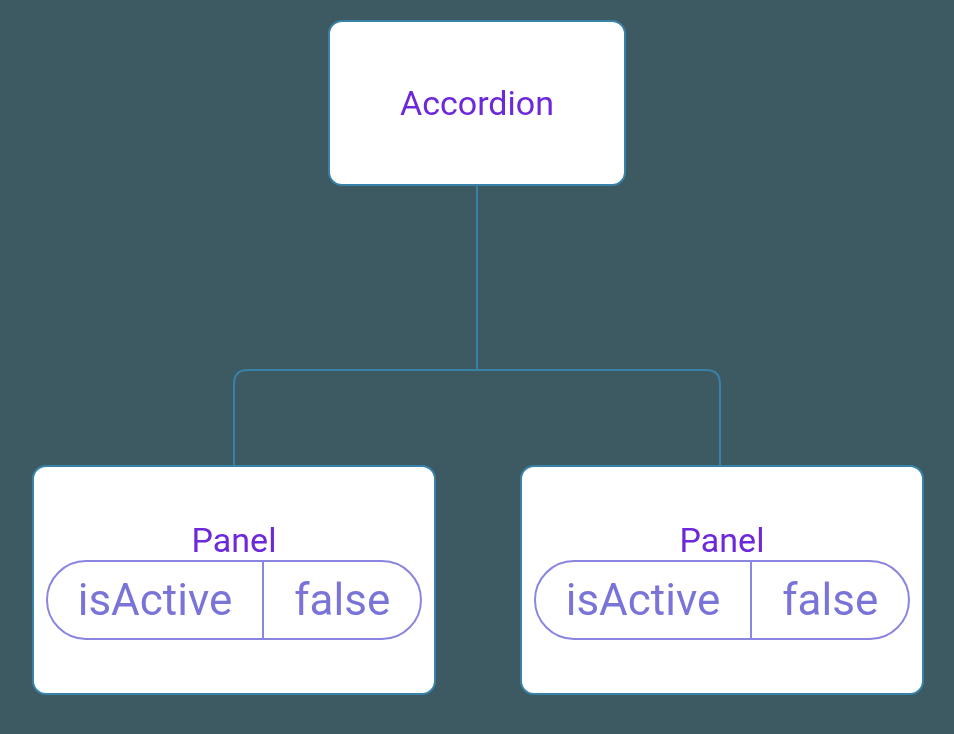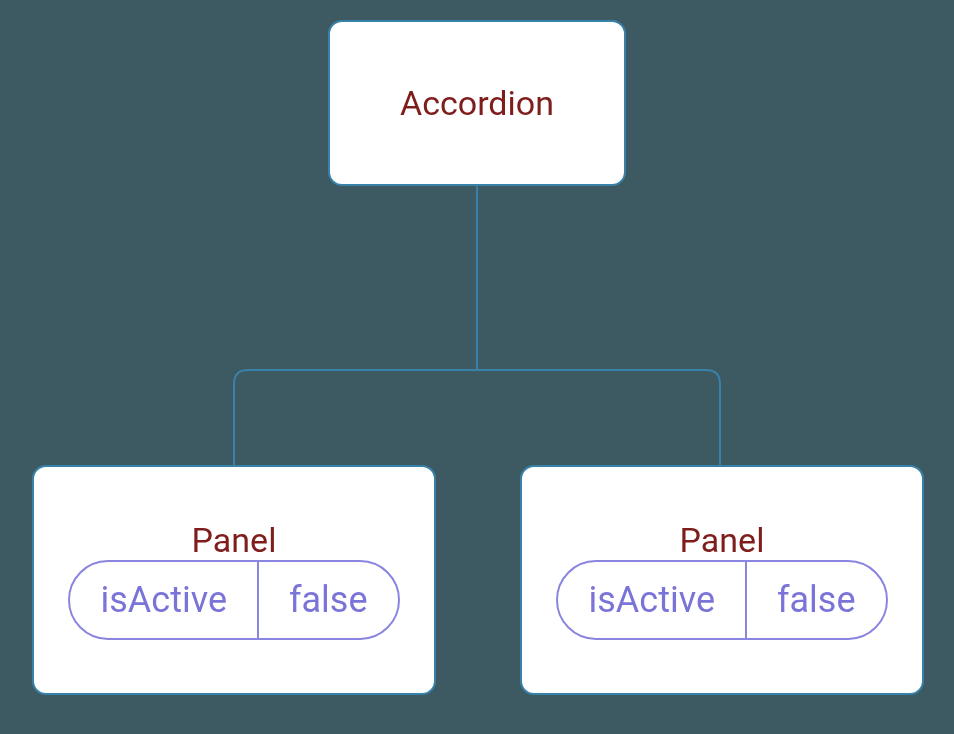--- a/index.html
+++ b/index.html
@@ -36,40 +36,40 @@
       height: 230px;
       padding: 30px;
     }
     .child-left {
       left: 32px;
     }
     .child-right {
       left: 520px;
     }
     .node-title {
-      color: #7f1d1d;
+      color: #6d28d9;
       font-size: 34px;
       font-weight: 400;
       text-align: right;
     }
     .child-title {
     }
     .pill {
       display: flex;
       border: 2px solid #8a85e0;
       border-radius: 999px;
       overflow: hidden;
       height: 80px;
     }
     .pill-left, .pill-right {
       display: flex;
       align-items: center;
       justify-content: center;
       color: #7a74d8;
-      font-size: 36px;
+      font-size: 44px;
       font-weight: 400;
       padding: 0 30px;
     }
     .pill-left {
       border-right: 2px solid #8a85e0;
     }
     .connectors {
       position: absolute;
       top: 0;
       left: 0;

